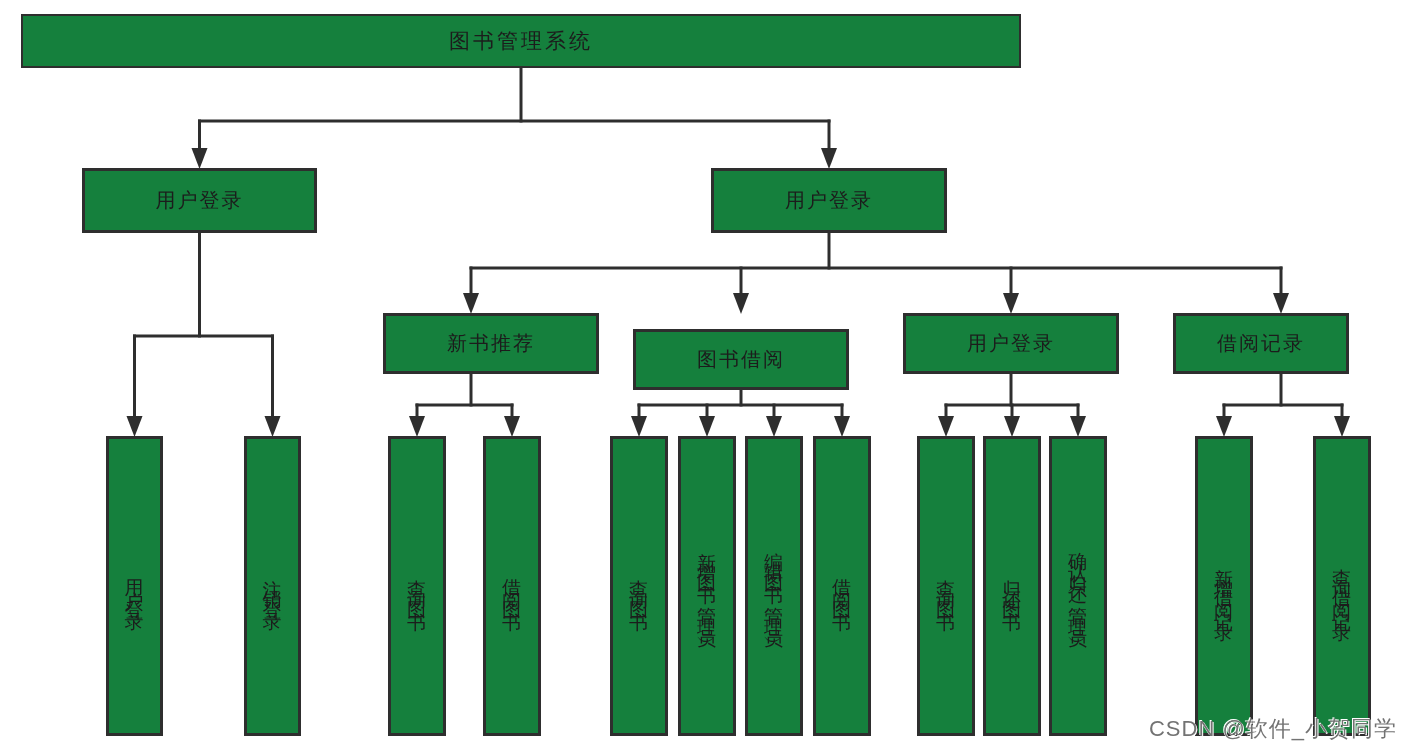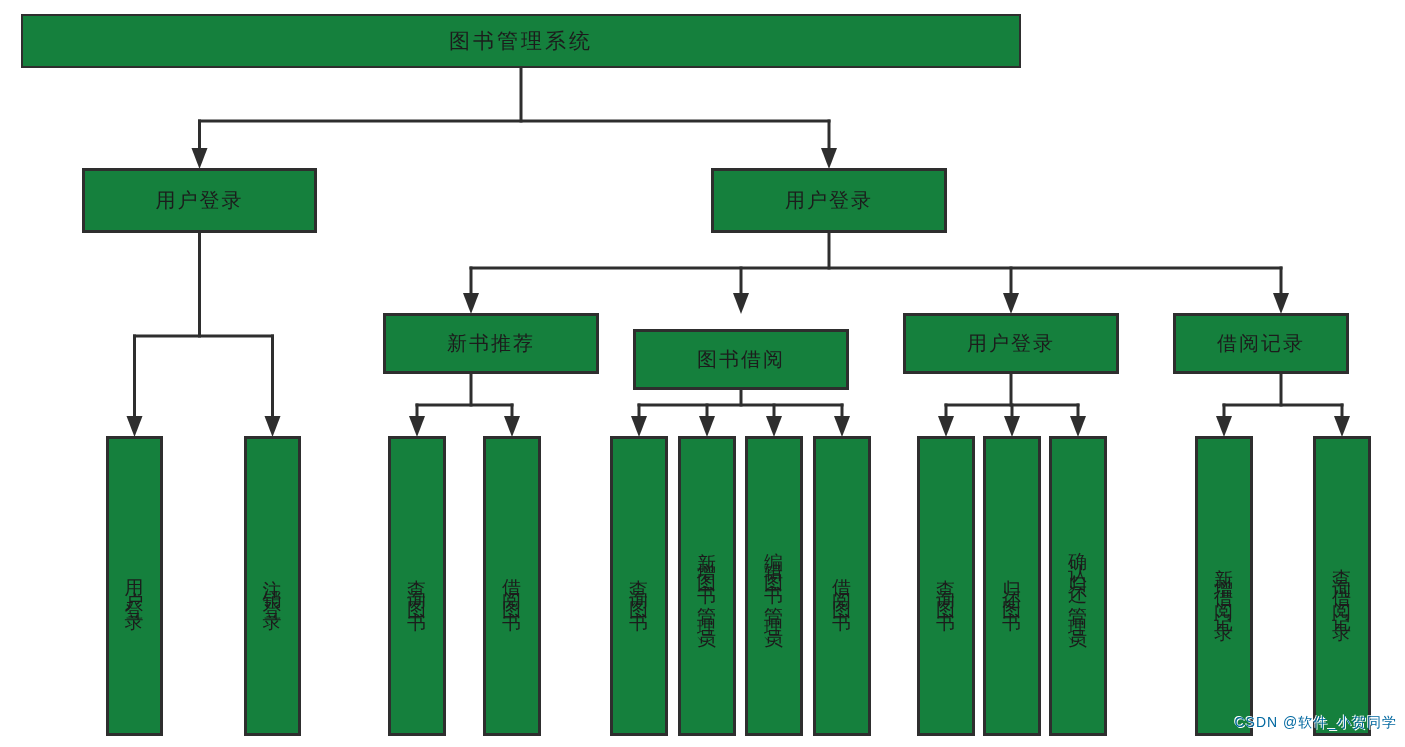--- a/index.html
+++ b/index.html
@@ -33,23 +33,23 @@
     writing-mode: vertical-rl;
     font-size: 19px;
     letter-spacing: 11px;
     line-height: 1;
     padding: 4px 0;
   }
   .watermark {
     position: absolute;
     right: 8px;
     top: 714px;
-    font-size: 14px;
+    font-size: 22px;
     letter-spacing: 1px;
-    color: #0369a1;
+    color: #737373;
     text-shadow: 1px 1px 0 #ffffff, -1px -1px 0 #ffffff;
     z-index: 10;
     white-space: nowrap;
   }
 </style>
 </head>
 <body>
 
 <div class="stage">
   <svg class="connectors" width="1405" height="747">

